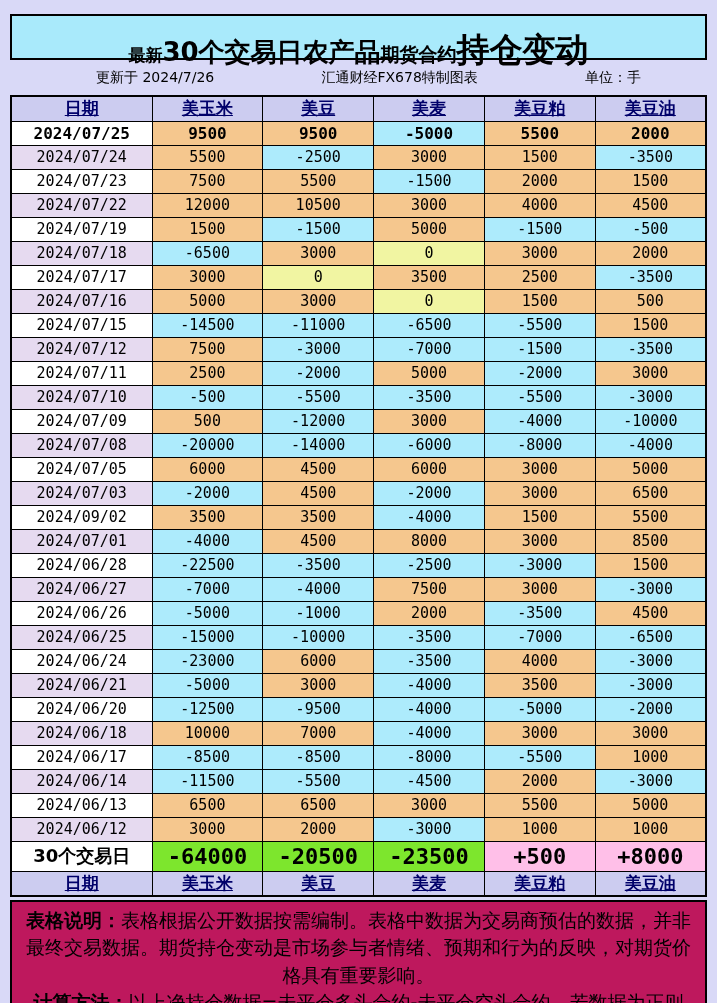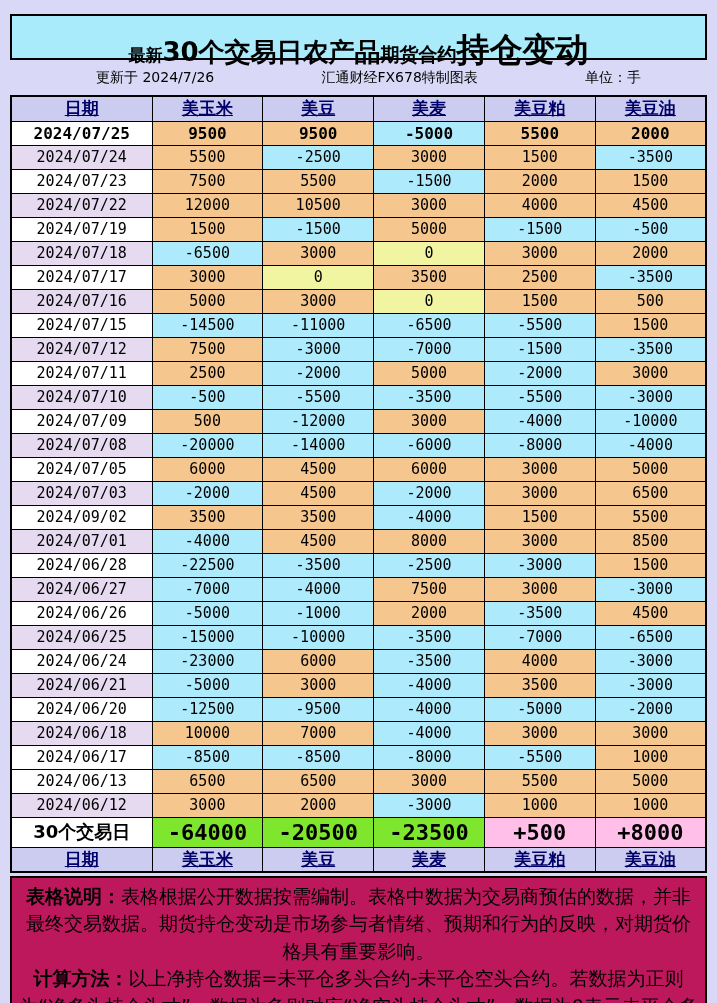--- a/index.html
+++ b/index.html
@@ -332,20 +332,28 @@
       </tr>
       <tr>
         <td class="date">2024/06/17</td>
         <td class="neg">-8500</td>
         <td class="neg">-8500</td>
         <td class="neg">-8000</td>
         <td class="neg">-5500</td>
         <td class="pos">1000</td>
       </tr>
       <tr>
+        <td class="date shade">2024/06/14</td>
+        <td class="neg">-11500</td>
+        <td class="neg">-5500</td>
+        <td class="neg">-4500</td>
+        <td class="pos">2000</td>
+        <td class="neg">-3000</td>
+      </tr>
+      <tr>
         <td class="date">2024/06/13</td>
         <td class="pos">6500</td>
         <td class="pos">6500</td>
         <td class="pos">3000</td>
         <td class="pos">5500</td>
         <td class="pos">5000</td>
       </tr>
       <tr>
         <td class="date shade">2024/06/12</td>
         <td class="pos">3000</td>

